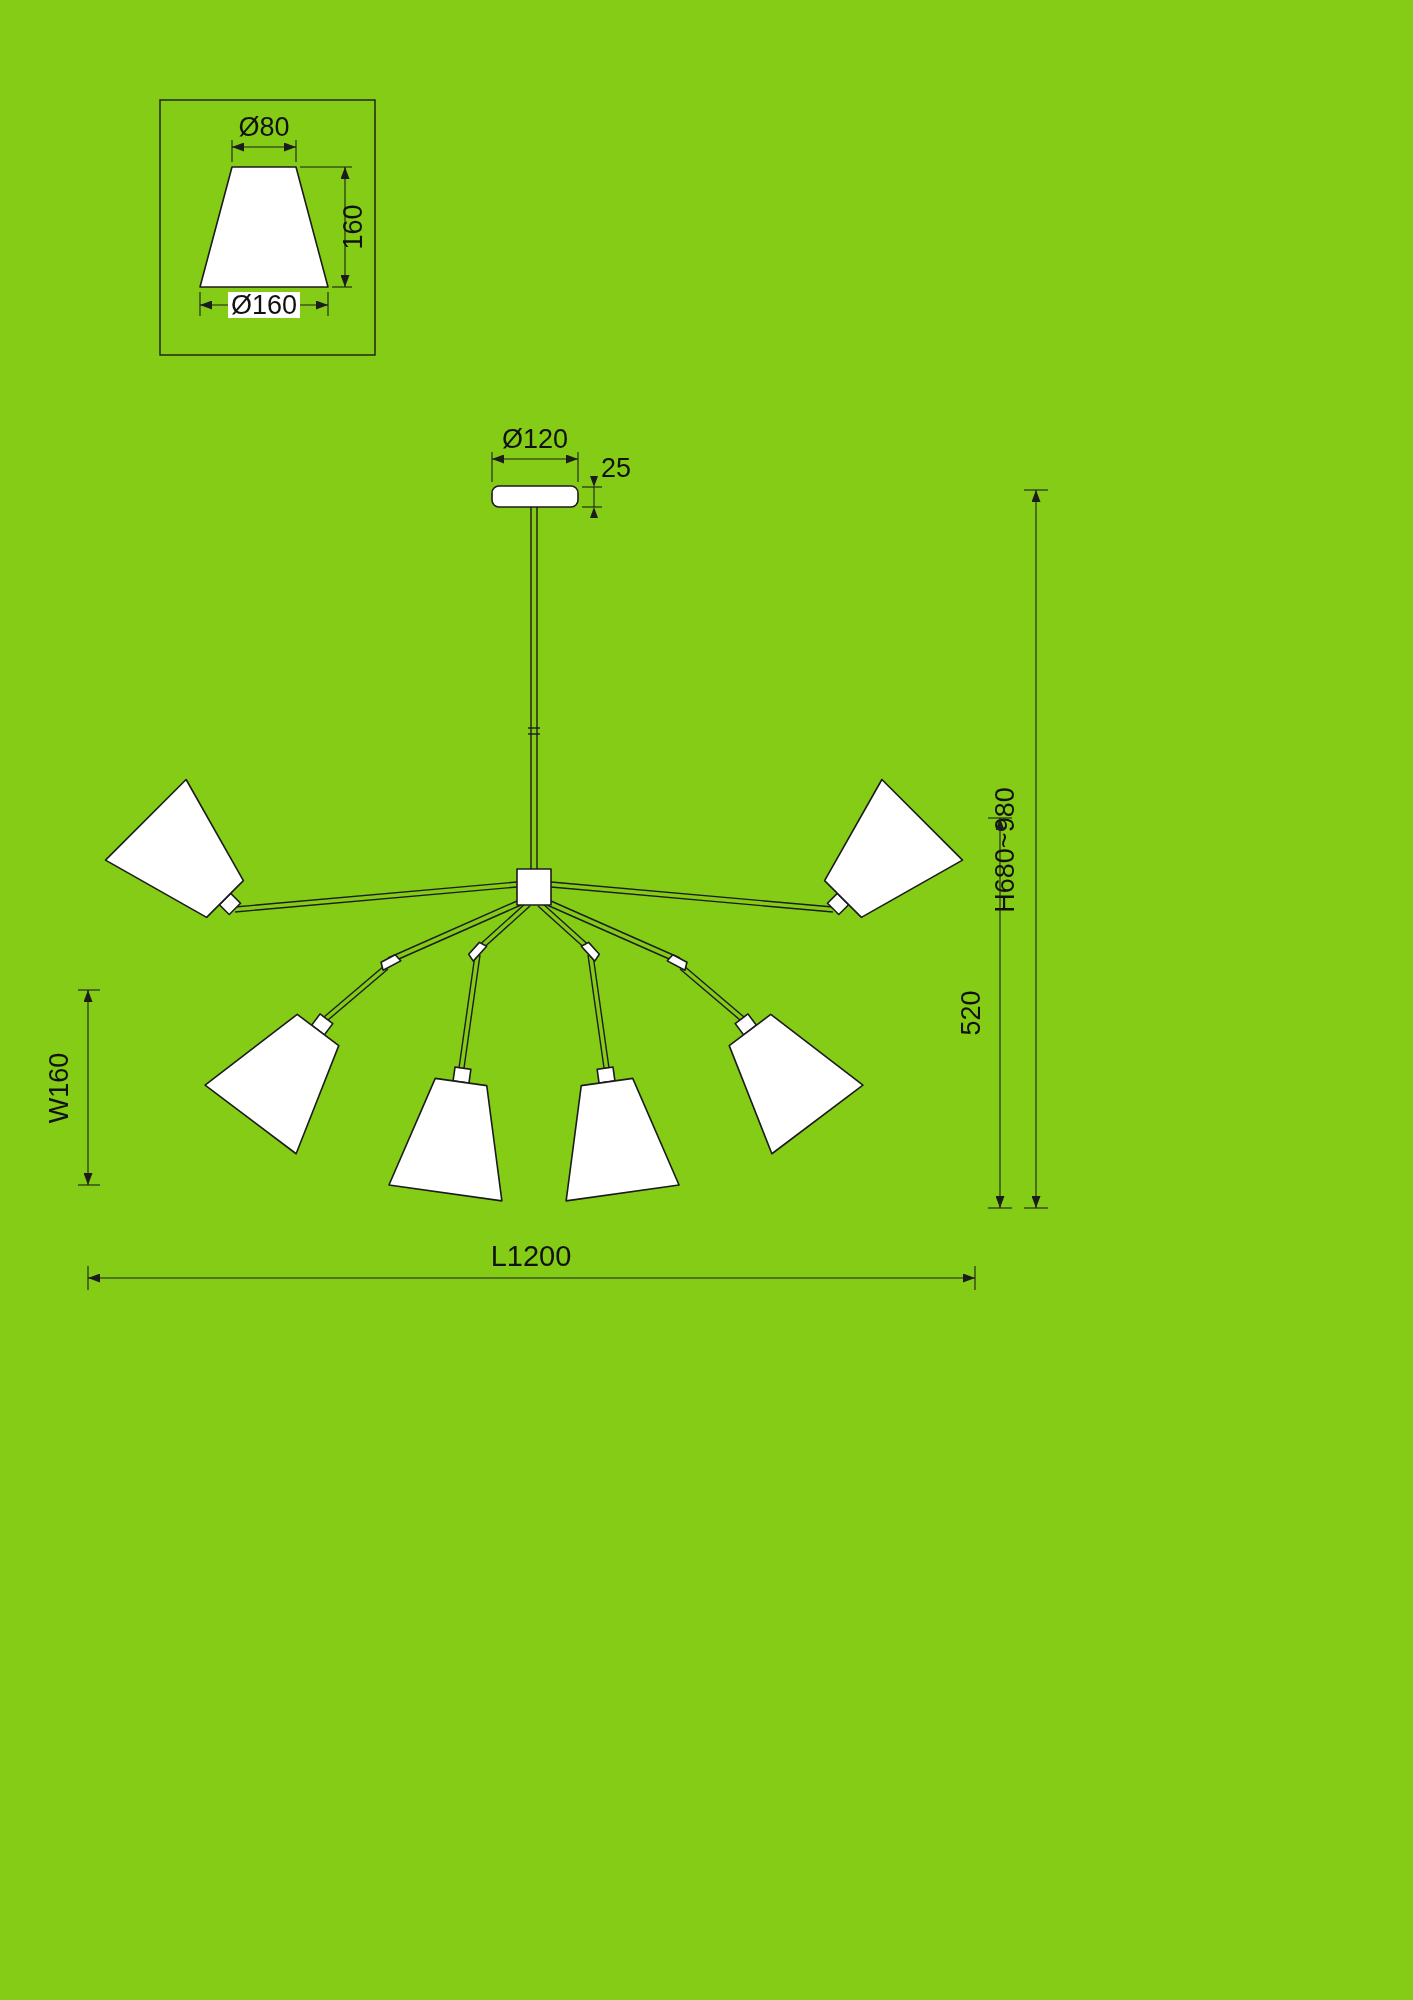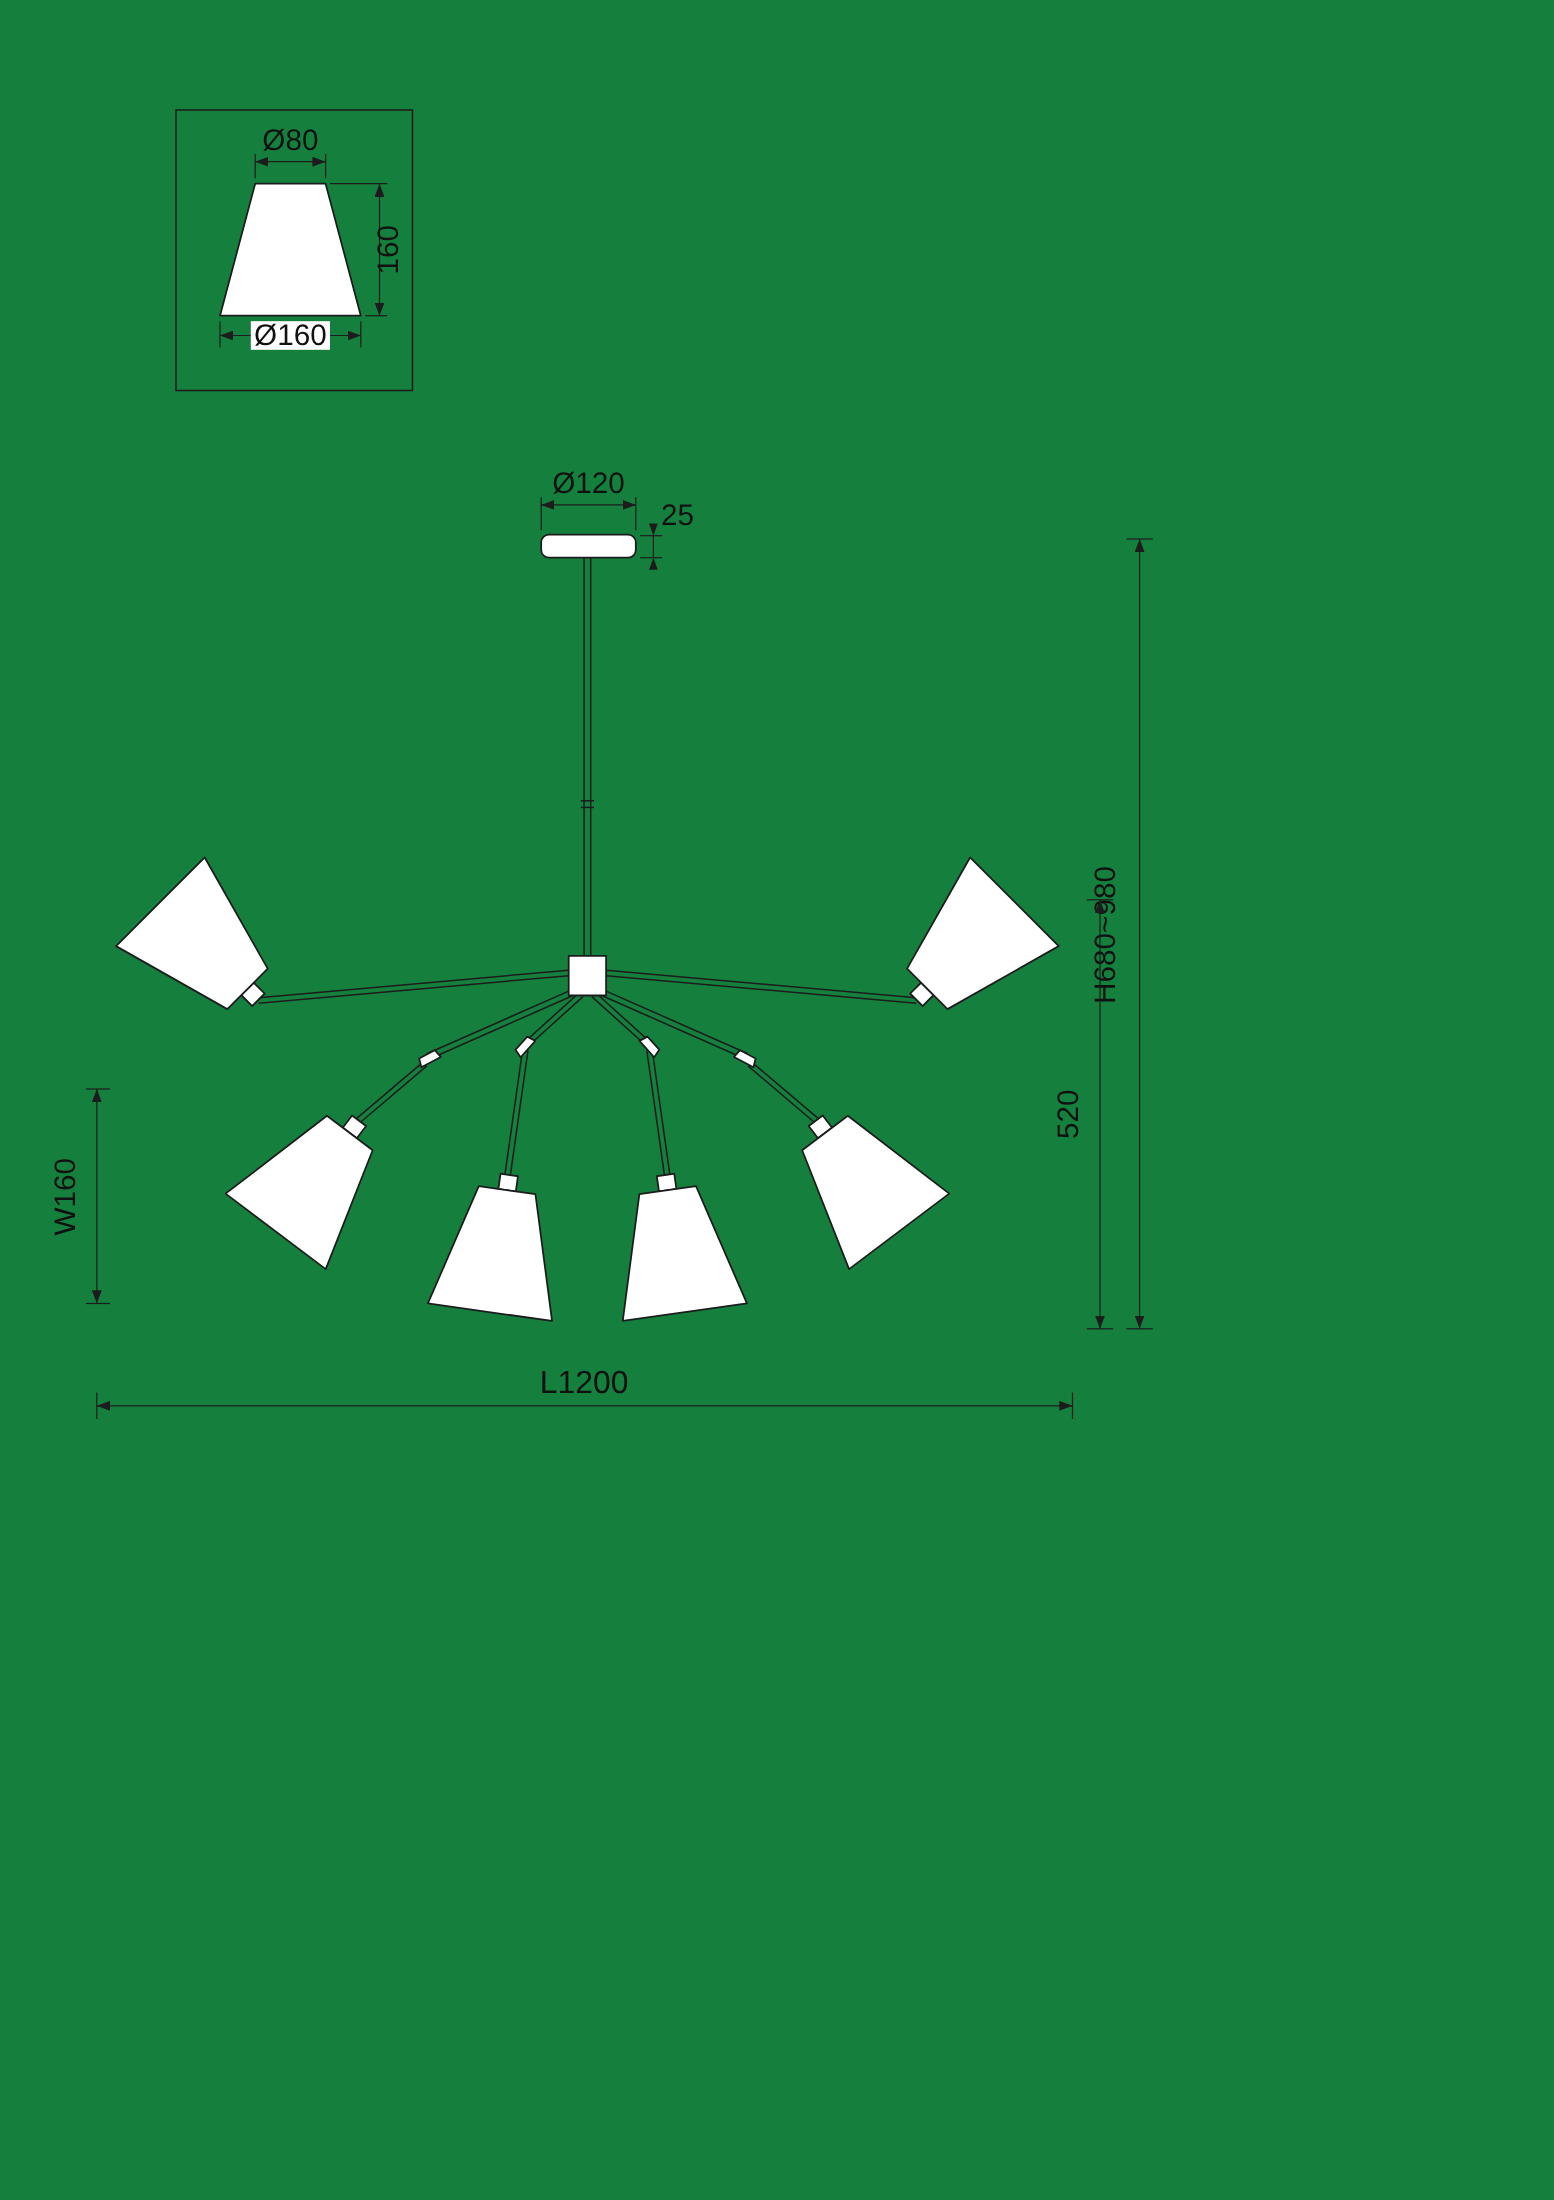--- a/index.html
+++ b/index.html
@@ -1,16 +1,16 @@
 <!DOCTYPE html>
 <html><head>
 <meta charset="utf-8">
 <style>
   html,body{margin:0;padding:0;background:#ffffff;}
-  .page{width:1413px;height:2000px;position:relative;background:#15803d;overflow:hidden;}
+  .page{width:1413px;height:2000px;position:relative;background:#84cc16;overflow:hidden;}
   svg{display:block;}
   text{font-family:"Liberation Sans",sans-serif;fill:#111;}
   .dim{font-size:27px;}
   .dim-lg{font-size:29px;}
   .outline{fill:#ffffff;stroke:#1c1c1c;stroke-width:1.6;stroke-linejoin:round;}
   .thin{fill:none;stroke:#1c1c1c;stroke-width:1.1;}
   .arm{fill:none;stroke:#1c1c1c;stroke-width:1.4;}
 </style>
 </head>
 <body>

